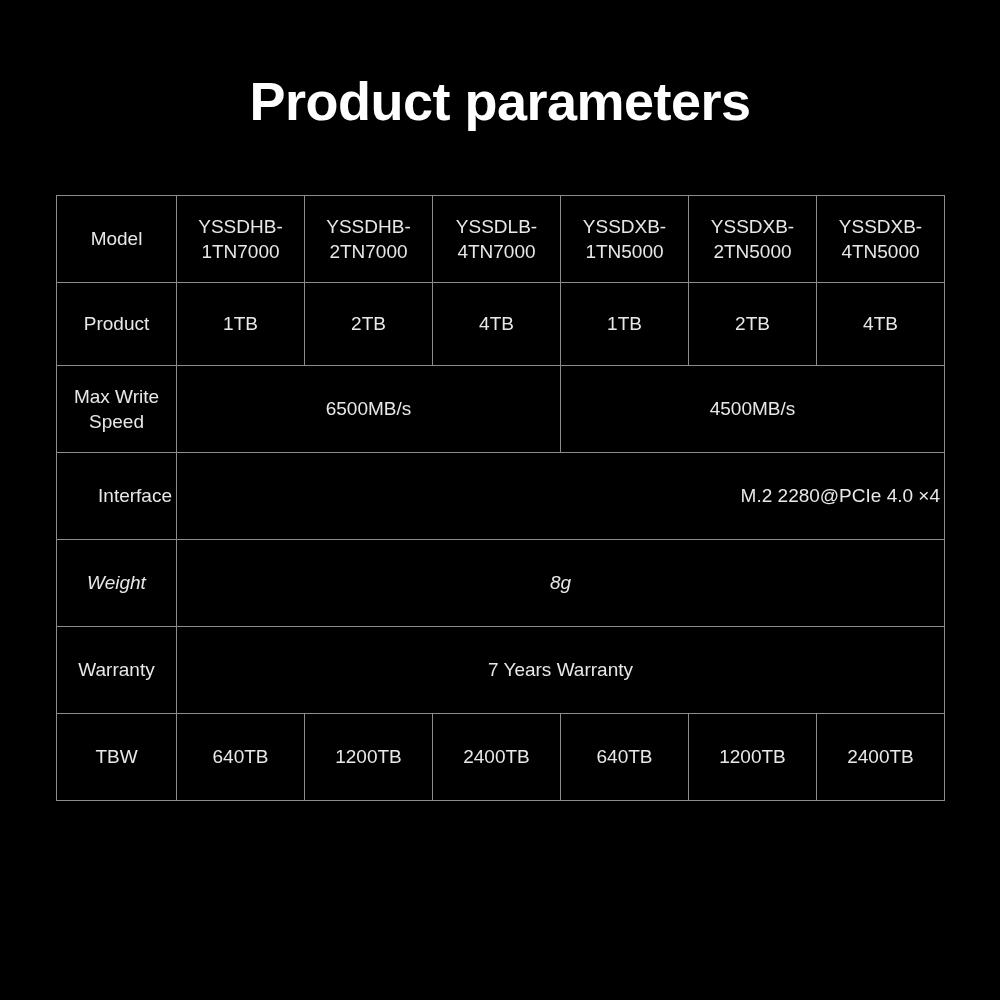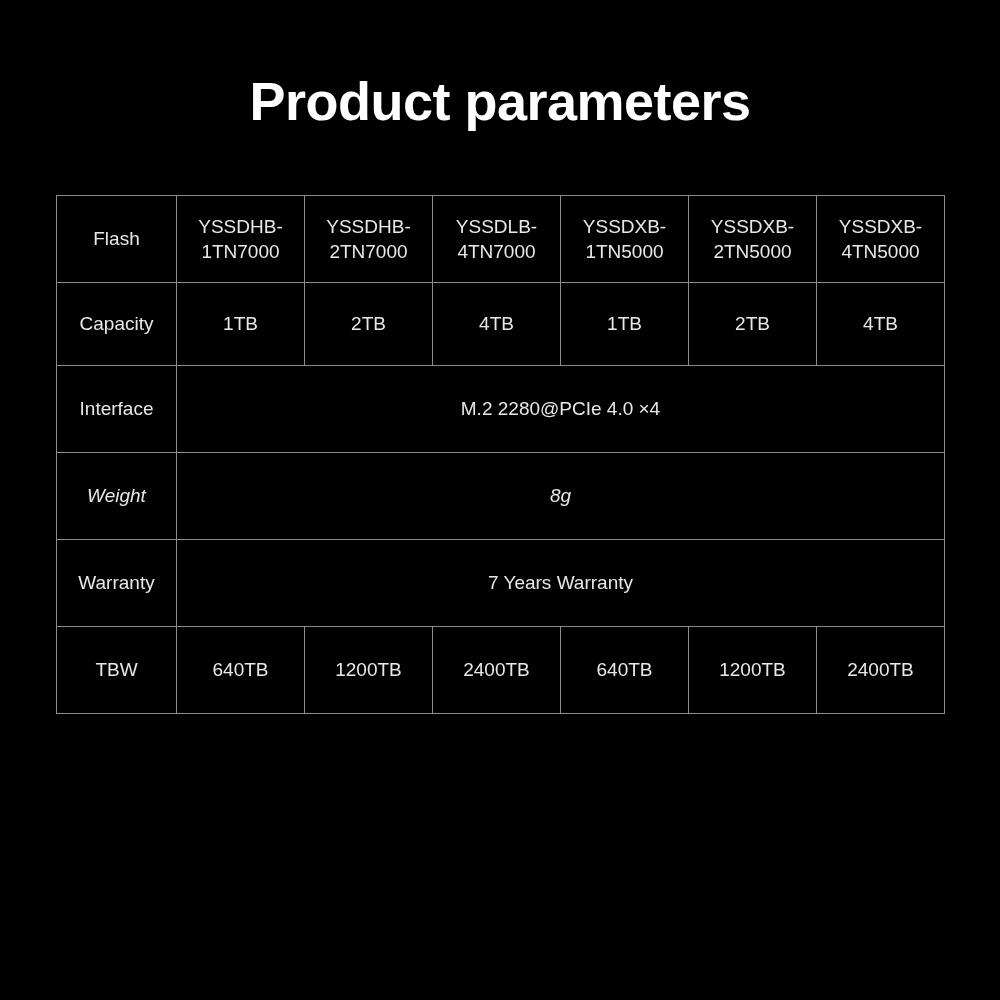--- a/index.html
+++ b/index.html
@@ -72,21 +72,21 @@
   }
   td.wide {
     font-size: 21px;
     color: #e6e6e6;
   }
   tr.h-model td { height: 74px; }
   tr.h-nand td { height: 76px; }
   tr.h-cap td { height: 70px; }
   tr.h-read td { height: 74px; }
   tr.h-write td { height: 74px; }
-  tr.h-iface td { height: 74px; }
+  tr.h-iface td { height: 74px; text-align: right; }
   tr.h-weight td { height: 74px; font-style: italic; }
   tr.h-size td { height: 74px; }
   tr.h-warranty td { height: 74px; margin-left: 48px; }
   tr.h-tbw td { height: 74px; }
   .two-line { white-space: pre-line; margin-left: 36px; }
 </style>
 </head>
 <body>
 
 <div class="page">
@@ -99,47 +99,53 @@
         <col style="width:120px">
         <col style="width:128px">
         <col style="width:128px">
         <col style="width:128px">
         <col style="width:128px">
         <col style="width:128px">
         <col style="width:128px">
       </colgroup>
       <tbody>
         <tr class="h-model">
-          <td class="label">Flash</td>
+          <td class="label">Model</td>
           <td class="model-cell two-line">YSSDHB-
 1TN7000</td>
           <td class="model-cell two-line">YSSDHB-
 2TN7000</td>
           <td class="model-cell two-line">YSSDLB-
 4TN7000</td>
           <td class="model-cell two-line">YSSDXB-
 1TN5000</td>
           <td class="model-cell two-line">YSSDXB-
 2TN5000</td>
           <td class="model-cell two-line">YSSDXB-
 4TN5000</td>
         </tr>
 
 
         <tr class="h-cap">
-          <td class="label">Capacity</td>
+          <td class="label">Product</td>
           <td class="cap-cell">1TB</td>
           <td class="cap-cell">2TB</td>
           <td class="cap-cell">4TB</td>
           <td class="cap-cell">1TB</td>
           <td class="cap-cell">2TB</td>
           <td class="cap-cell">4TB</td>
         </tr>
 
 
+        <tr class="h-write">
+          <td class="label two-line">Max Write
+Speed</td>
+          <td class="wide" colspan="3">6500MB/s</td>
+          <td class="wide" colspan="3">4500MB/s</td>
+        </tr>
 
         <tr class="h-iface">
           <td class="label">Interface</td>
           <td class="wide" colspan="6">M.2 2280@PCIe 4.0 ×4</td>
         </tr>
 
         <tr class="h-weight">
           <td class="label">Weight</td>
           <td class="wide" colspan="6">8g</td>
         </tr>

